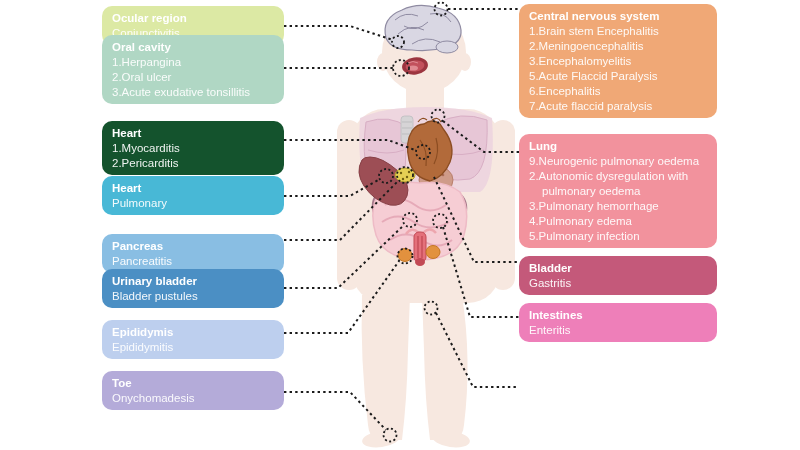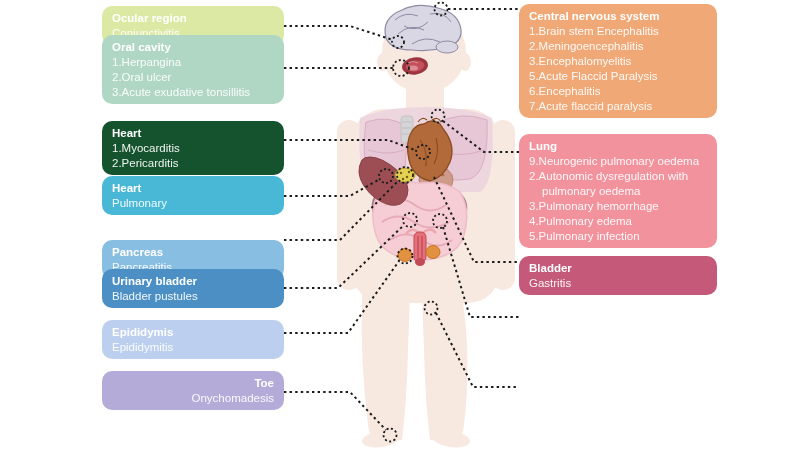--- a/index.html
+++ b/index.html
@@ -10,21 +10,21 @@
   .stage svg{position:absolute;left:0;top:0;}
   .box{
     position:absolute;box-sizing:border-box;border-radius:10px;
     padding:5px 10px 4px 10px;color:#ffffff;font-size:11.5px;line-height:15px;
   }
   .box-title{font-weight:bold;color:#ffffff;}
   .box-item{color:rgba(255,255,255,0.93);padding-left:13px;text-indent:-13px;}
   .left-box{left:102px;width:182px;}
   .right-box{left:519px;width:198px;}
   .lb1{top:6px;}  .lb2{top:35px;} .lb3{top:121px;} .lb4{top:176px;}
-  .lb5{top:240px;}.lb6{top:269px;}.lb7{top:320px;} .lb8{top:371px;text-align:right;}
+  .lb5{top:234px;}.lb6{top:269px;}.lb7{top:320px;} .lb8{top:371px;}
   .rb1{top:4px;}  .rb2{top:134px;}.rb3{top:256px;} .rb4{top:303px;}
   .rb5{top:353px;}
 </style>
 </head>
 <body>
 
 <div class="stage">
 
   <svg width="800" height="450" viewBox="0 0 800 450">
 
@@ -193,14 +193,18 @@
     <div class="box-item">9.Neurogenic pulmonary oedema</div>
     <div class="box-item">2.Autonomic dysregulation with pulmonary oedema</div>
     <div class="box-item">3.Pulmonary hemorrhage</div>
     <div class="box-item">4.Pulmonary edema</div>
     <div class="box-item">5.Pulmonary infection</div>
   </div>
   <div class="box right-box rb3" style="background: rgb(196, 89, 122);">
     <div class="box-title">Bladder</div>
     <div class="box-item">Gastritis</div>
   </div>
+  <div class="box right-box rb4" style="background: rgb(238, 127, 185);">
+    <div class="box-title">Intestines</div>
+    <div class="box-item">Enteritis</div>
+  </div>
 
 </div>
 
 </body></html>

